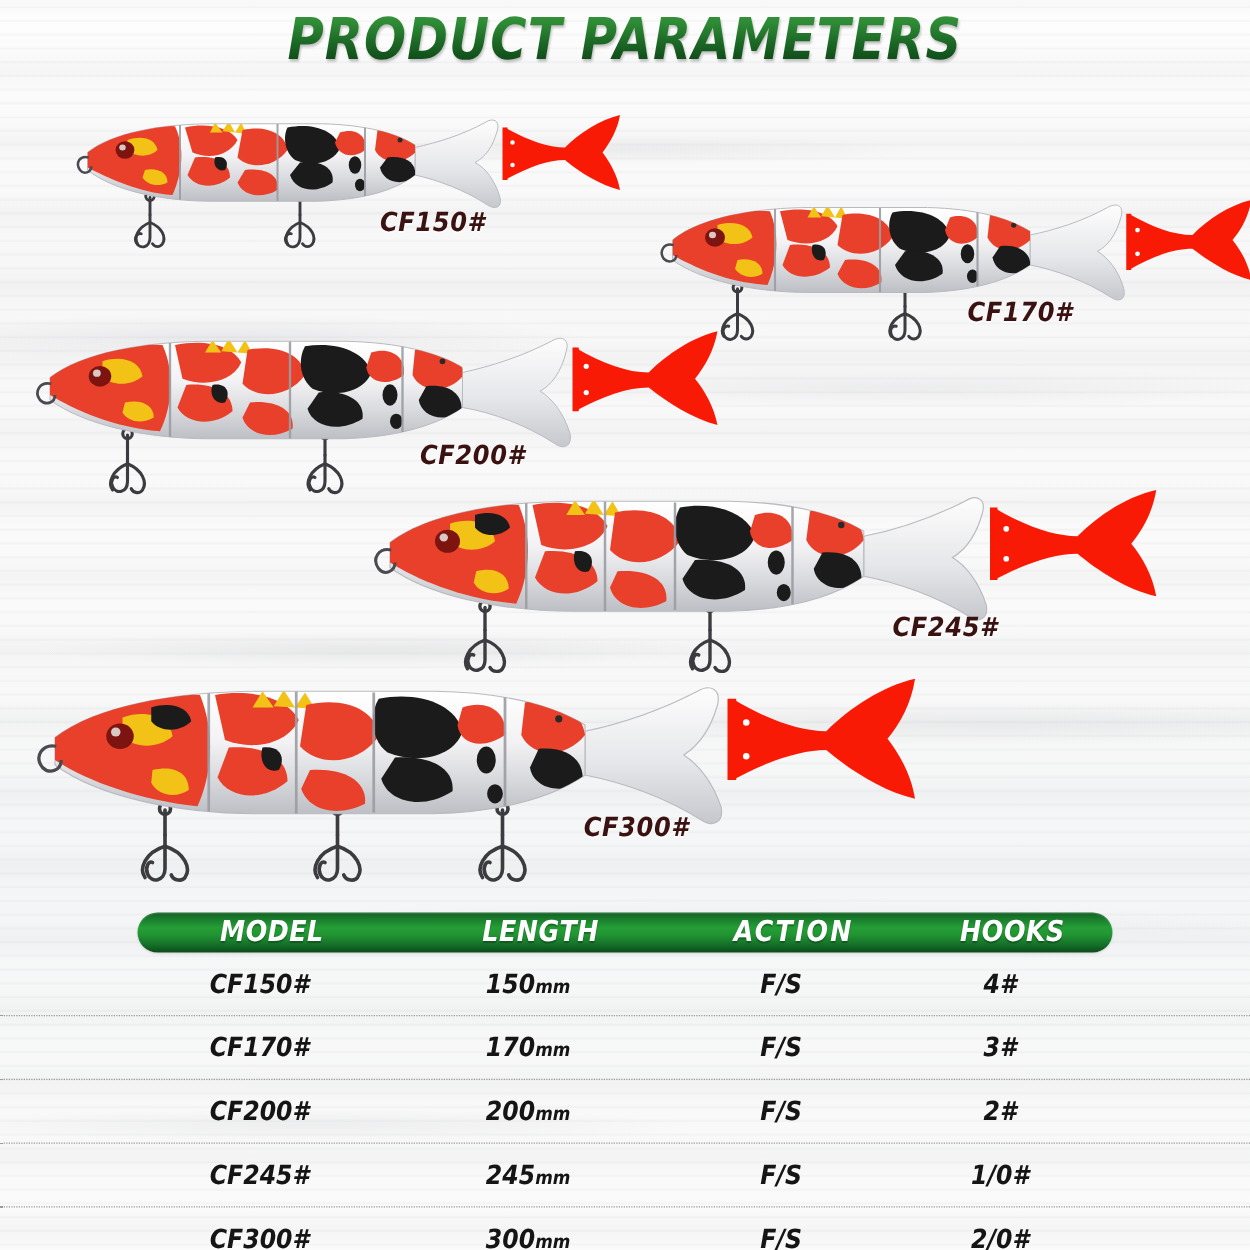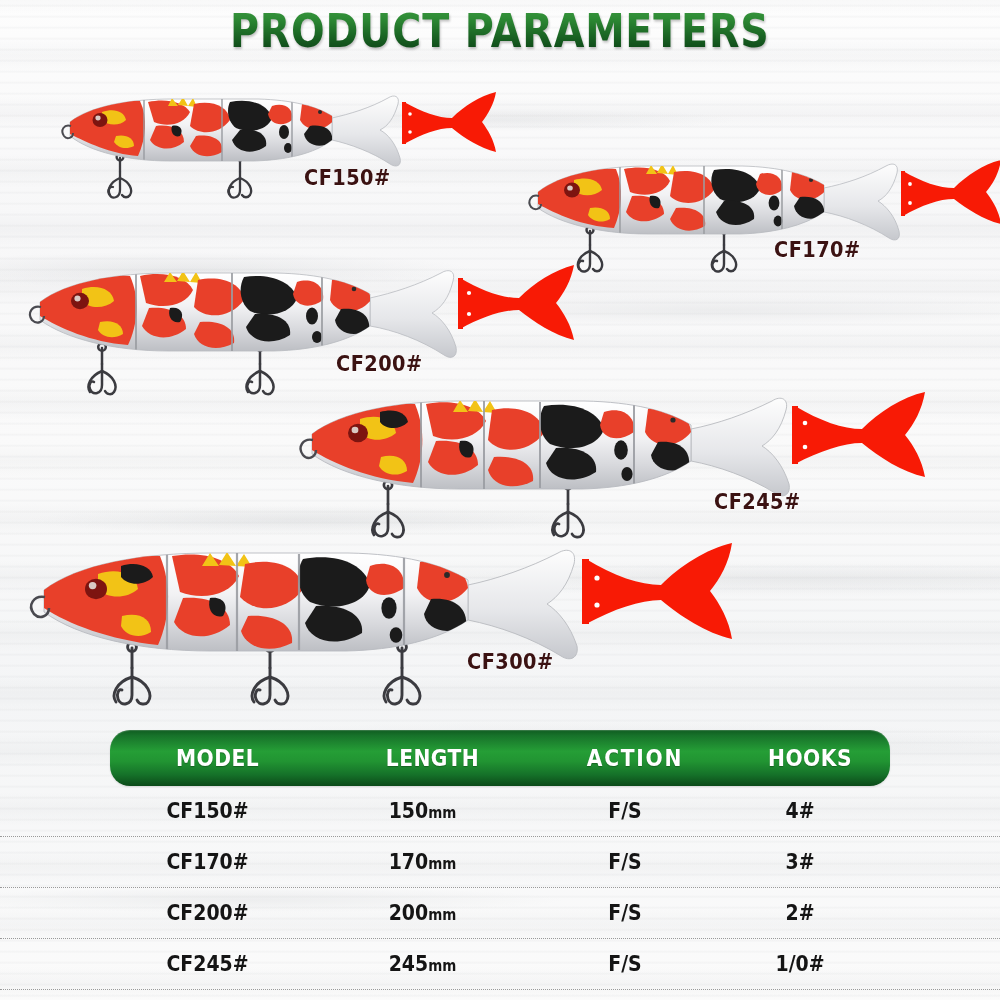--- a/index.html
+++ b/index.html
@@ -27,20 +27,21 @@
         rgba(163,166,170,0.085) 4px,
         rgba(170,172,175,0.00) 6px,
         rgba(170,172,175,0.00) 11px),
       repeating-linear-gradient(0deg,
         rgba(150,153,158,0.00) 0px,
         rgba(150,153,158,0.06) 17px,
         rgba(150,153,158,0.00) 34px,
         rgba(150,153,158,0.00) 58px),
       linear-gradient(180deg, #fdfdfd 0%, #f7f7f8 22%, #fafafa 45%, #f4f5f6 70%, #fbfbfb 100%);
     overflow: hidden;
+    font-style: italic;
   }
   
   #page::before {
     content: "";
     position: absolute; inset: 0;
     background:
       radial-gradient(ellipse 420px 26px at 18% 27%, rgba(152,156,161,0.16), rgba(0,0,0,0) 70%),
       radial-gradient(ellipse 520px 22px at 72% 31%, rgba(152,156,161,0.13), rgba(0,0,0,0) 72%),
       radial-gradient(ellipse 380px 20px at 30% 52%, rgba(152,156,161,0.13), rgba(0,0,0,0) 72%),
       radial-gradient(ellipse 600px 26px at 60% 74%, rgba(152,156,161,0.11), rgba(0,0,0,0) 72%),
@@ -106,21 +107,21 @@
   
   #spec-table {
     position: absolute;
     left: 0; top: 730px;
     width: 1000px;
     z-index: 6;
   }
   #table-head {
     position: relative;
     margin: 0 auto;
-    width: 780px; height: 56px;
+    width: 780px; height: 32px;
     border-radius: 20px;
     background:
       linear-gradient(180deg,
         #0f5c20 0%,
         #17722a 10%,
         #259e36 38%,
         #219432 56%,
         #157129 80%,
         #0c4a19 100%);
     box-shadow: inset 0 1px 1px rgba(255,255,255,0.18),

